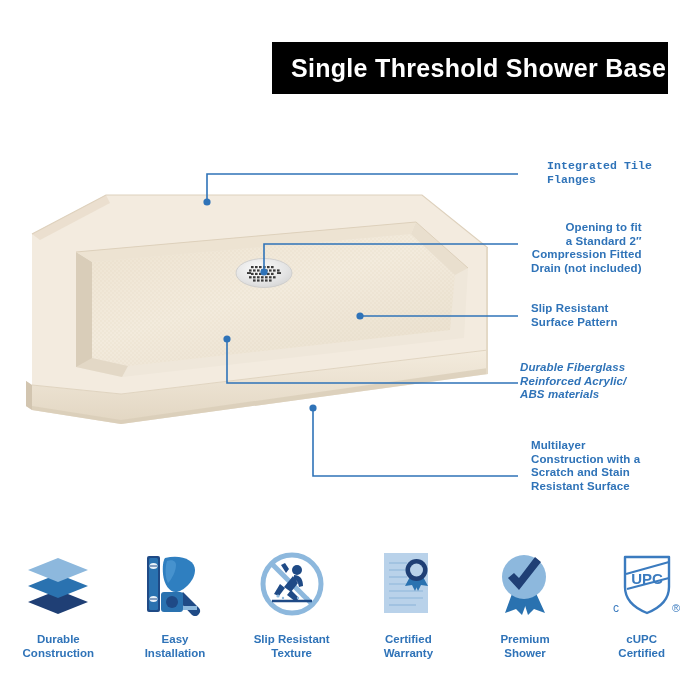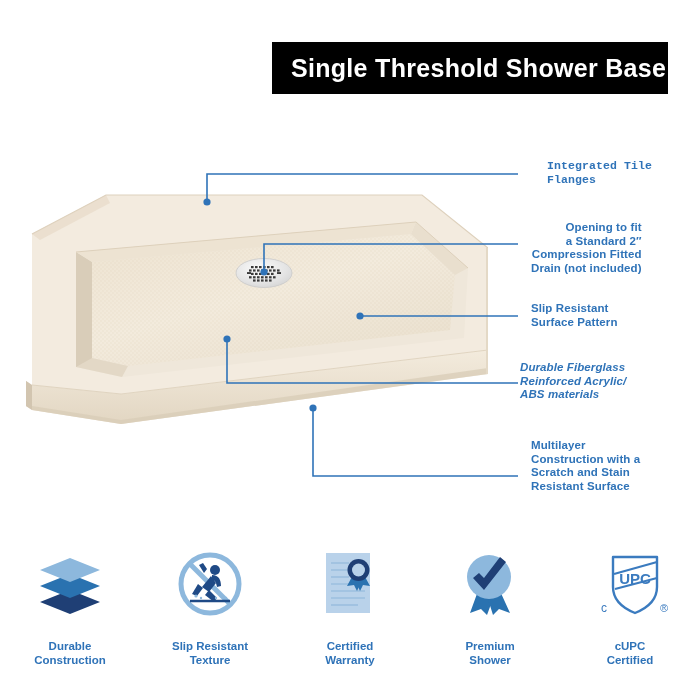--- a/index.html
+++ b/index.html
@@ -54,21 +54,21 @@
   .feature{
     flex:1 1 0;
     display:flex;flex-direction:column;align-items:center;
   }
   .feature-icon{
     height:72px;width:90px;
     display:flex;align-items:center;justify-content:center;
     margin-top:8px;
   }
   .feature-label{
-    margin-top:19px;
+    margin-top:12px;
     color:#2f73b8;
     font-size:11.5px;
     font-weight:bold;
     line-height:14px;
     text-align:center;
     white-space:pre-line;
   }
 </style>
 </head>
 <body>
@@ -252,20 +252,44 @@
         <svg width="72" height="64" viewBox="0 0 72 64" xmlns="http://www.w3.org/2000/svg">
           <polygon points="36,38 66,50 36,62 6,50" fill="#1f3f75"></polygon>
           <polygon points="36,22 66,34 36,46 6,34" fill="#2a72b0"></polygon>
           <polygon points="36,6 66,18 36,30 6,18" fill="#8db8dd"></polygon>
         </svg>
       </div>
       <div class="feature-label">Durable
 Construction</div>
     </div>
 
+    <div class="feature">
+      <div class="feature-icon">
+        <svg width="72" height="64" viewBox="0 0 72 64" xmlns="http://www.w3.org/2000/svg">
+
+          <rect x="8" y="4" width="13" height="56" rx="2" fill="#1f4a86"></rect>
+          <rect x="10" y="6" width="9" height="52" rx="1.5" fill="#2a72b0"></rect>
+          <ellipse cx="14.5" cy="14" rx="4" ry="3" fill="#e9f1f9"></ellipse>
+          <ellipse cx="14.5" cy="47" rx="4" ry="3" fill="#e9f1f9"></ellipse>
+          <line x1="11" y1="14" x2="18" y2="14" stroke="#1f4a86" stroke-width="1"></line>
+          <line x1="11" y1="47" x2="18" y2="47" stroke="#1f4a86" stroke-width="1"></line>
+
+          <path d="M26 6 C42 2 56 8 56 18 C56 28 46 38 38 40 C31 41 25 33 24 22 C23.4 15 24 9 26 6 Z" fill="#2f7fc0"></path>
+          <path d="M28 9 C33 7 37 9 37 13 C37 20 32 28 29 31 C26 26 26 15 28 9 Z" fill="#4a95d0" opacity="0.85"></path>
+
+          <path d="M44 40 L60 56 A5 5 0 0 1 53 63 L38 47 Z" fill="#1f4a86"></path>
+
+          <rect x="22" y="40" width="22" height="20" rx="3" fill="#2a72b0"></rect>
+          <circle cx="33" cy="50" r="6" fill="#1f4a86"></circle>
+          <rect x="44" y="54" width="14" height="4" fill="#8db8dd"></rect>
+        </svg>
+      </div>
+      <div class="feature-label">Easy
+Installation</div>
+    </div>
 
     <div class="feature">
       <div class="feature-icon">
         <svg width="72" height="66" viewBox="0 0 72 66" xmlns="http://www.w3.org/2000/svg">
           <circle cx="36" cy="33" r="29" fill="none" stroke="#8db8dd" stroke-width="5"></circle>
           <line x1="15" y1="12" x2="57" y2="54" stroke="#8db8dd" stroke-width="5"></line>
           <g fill="#1f4a86">
             <circle cx="41" cy="19" r="5"></circle>
             <path d="M38 24 C45 24 47 29 47 35 L43 36 C42 31 41 29 38 29 Z"></path>
             <path d="M37 25 L42 32 L35 41 L28 36 Z"></path>

